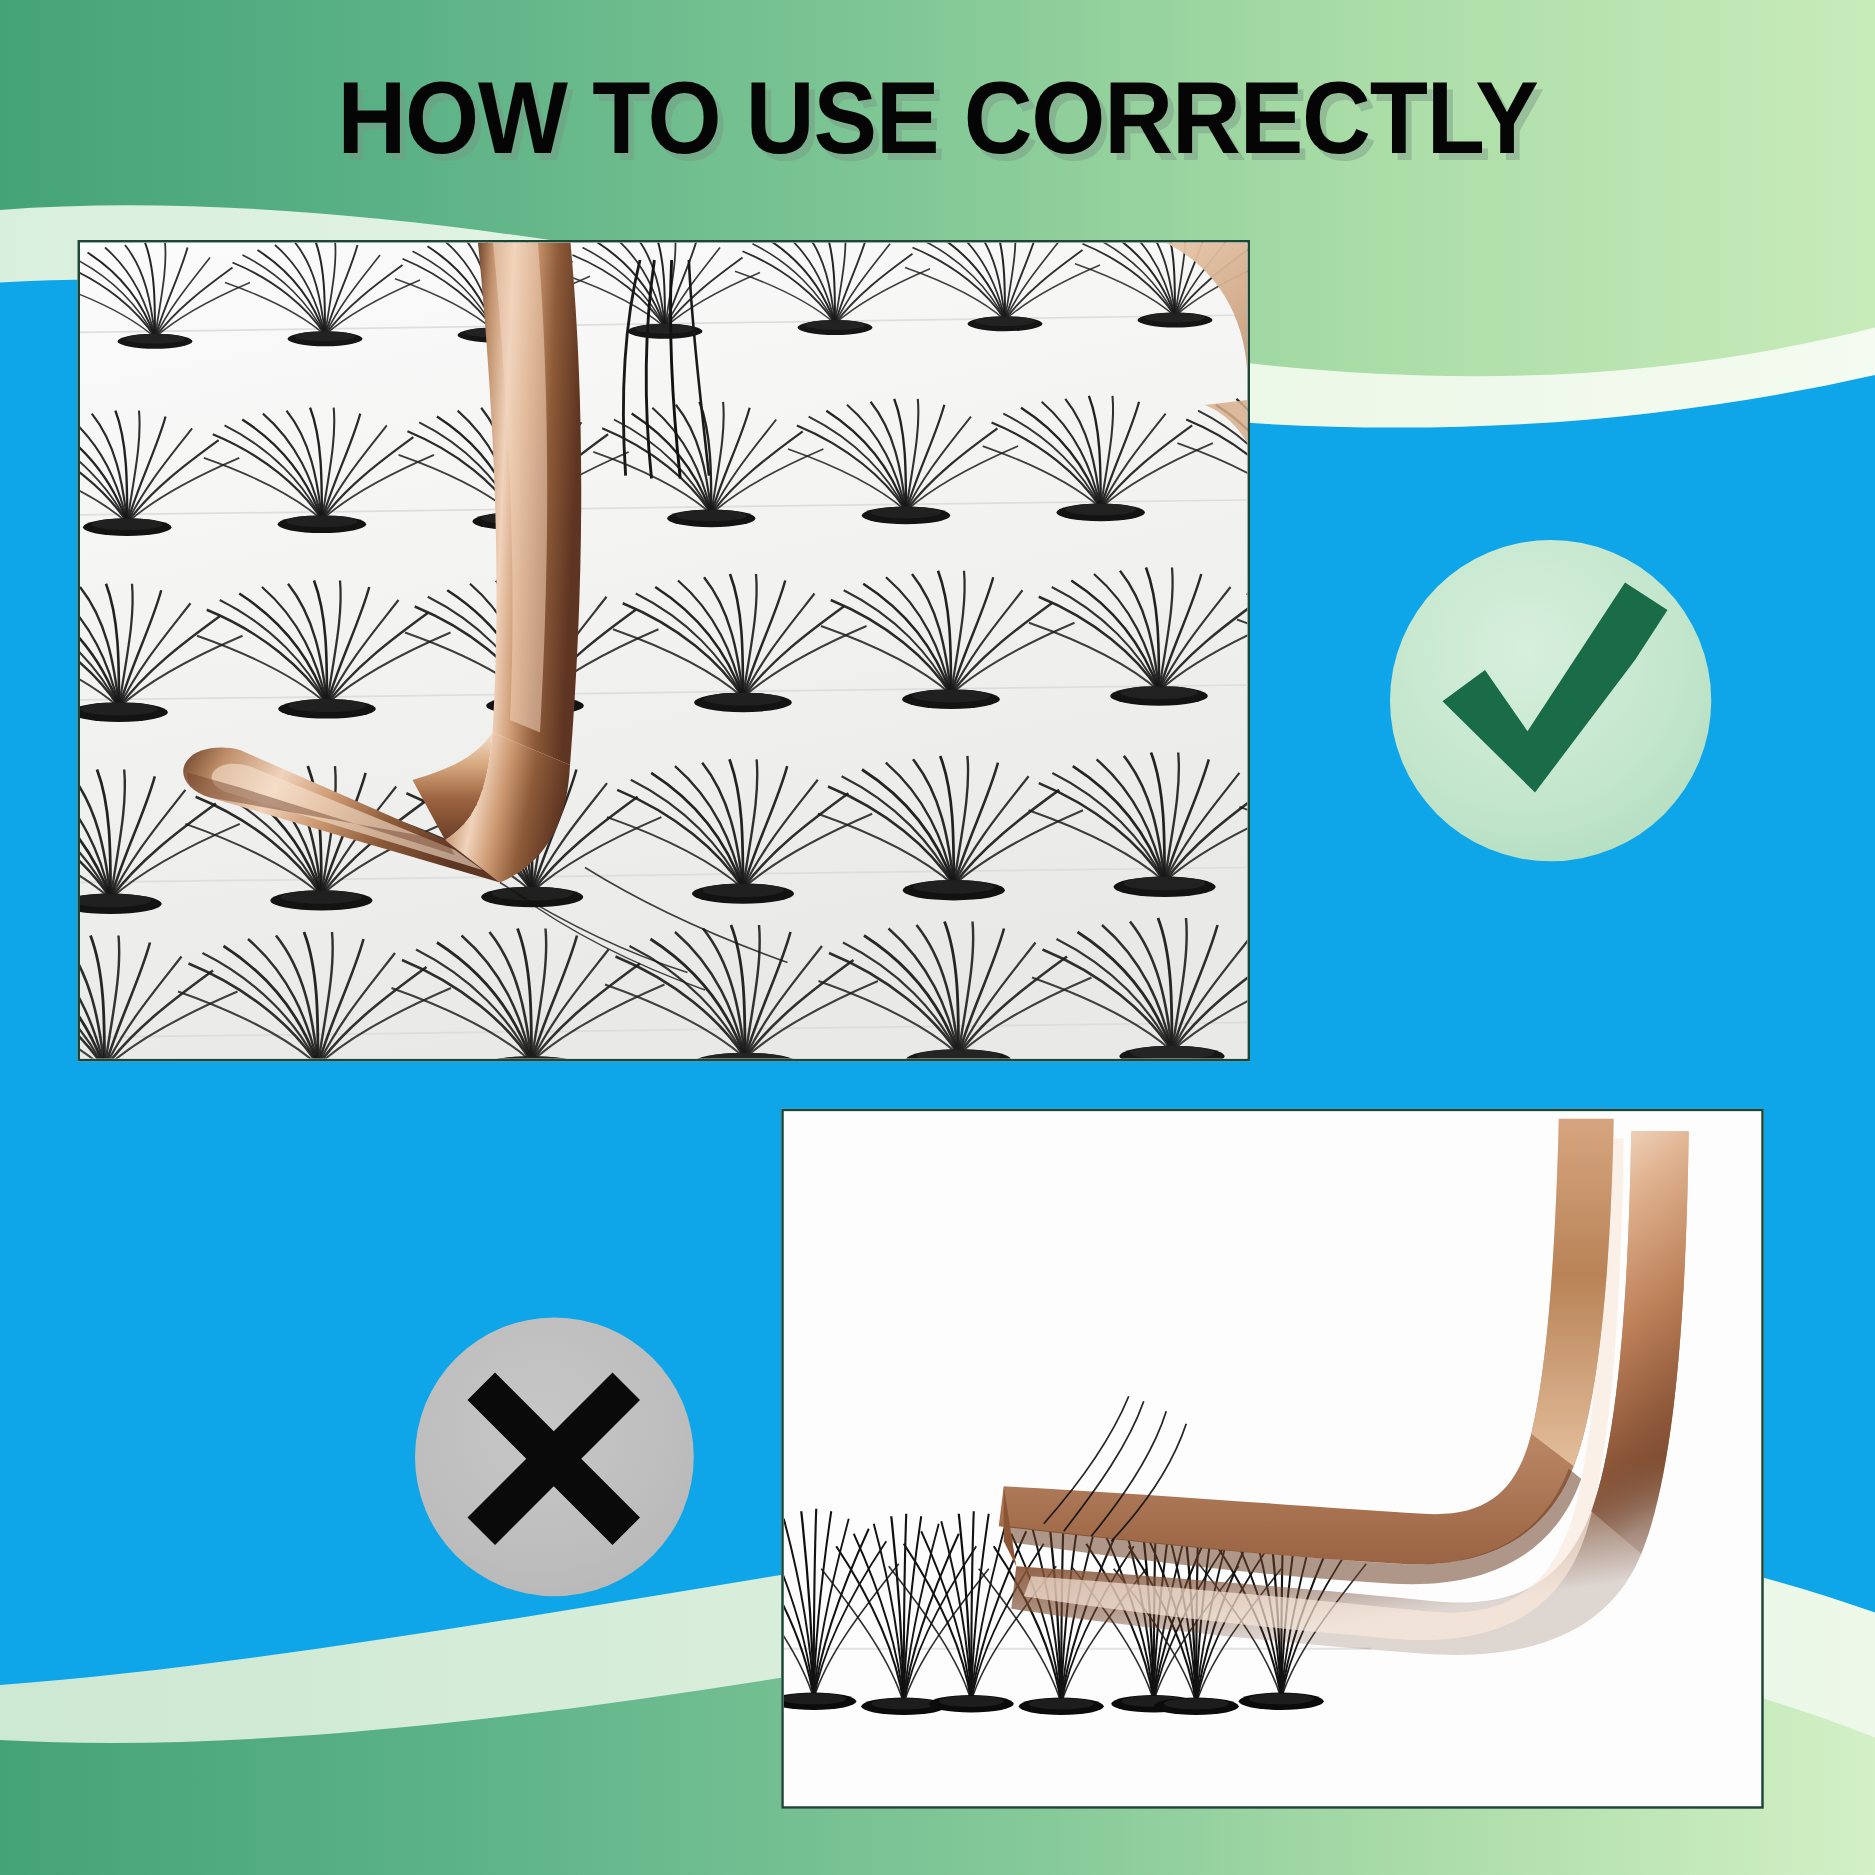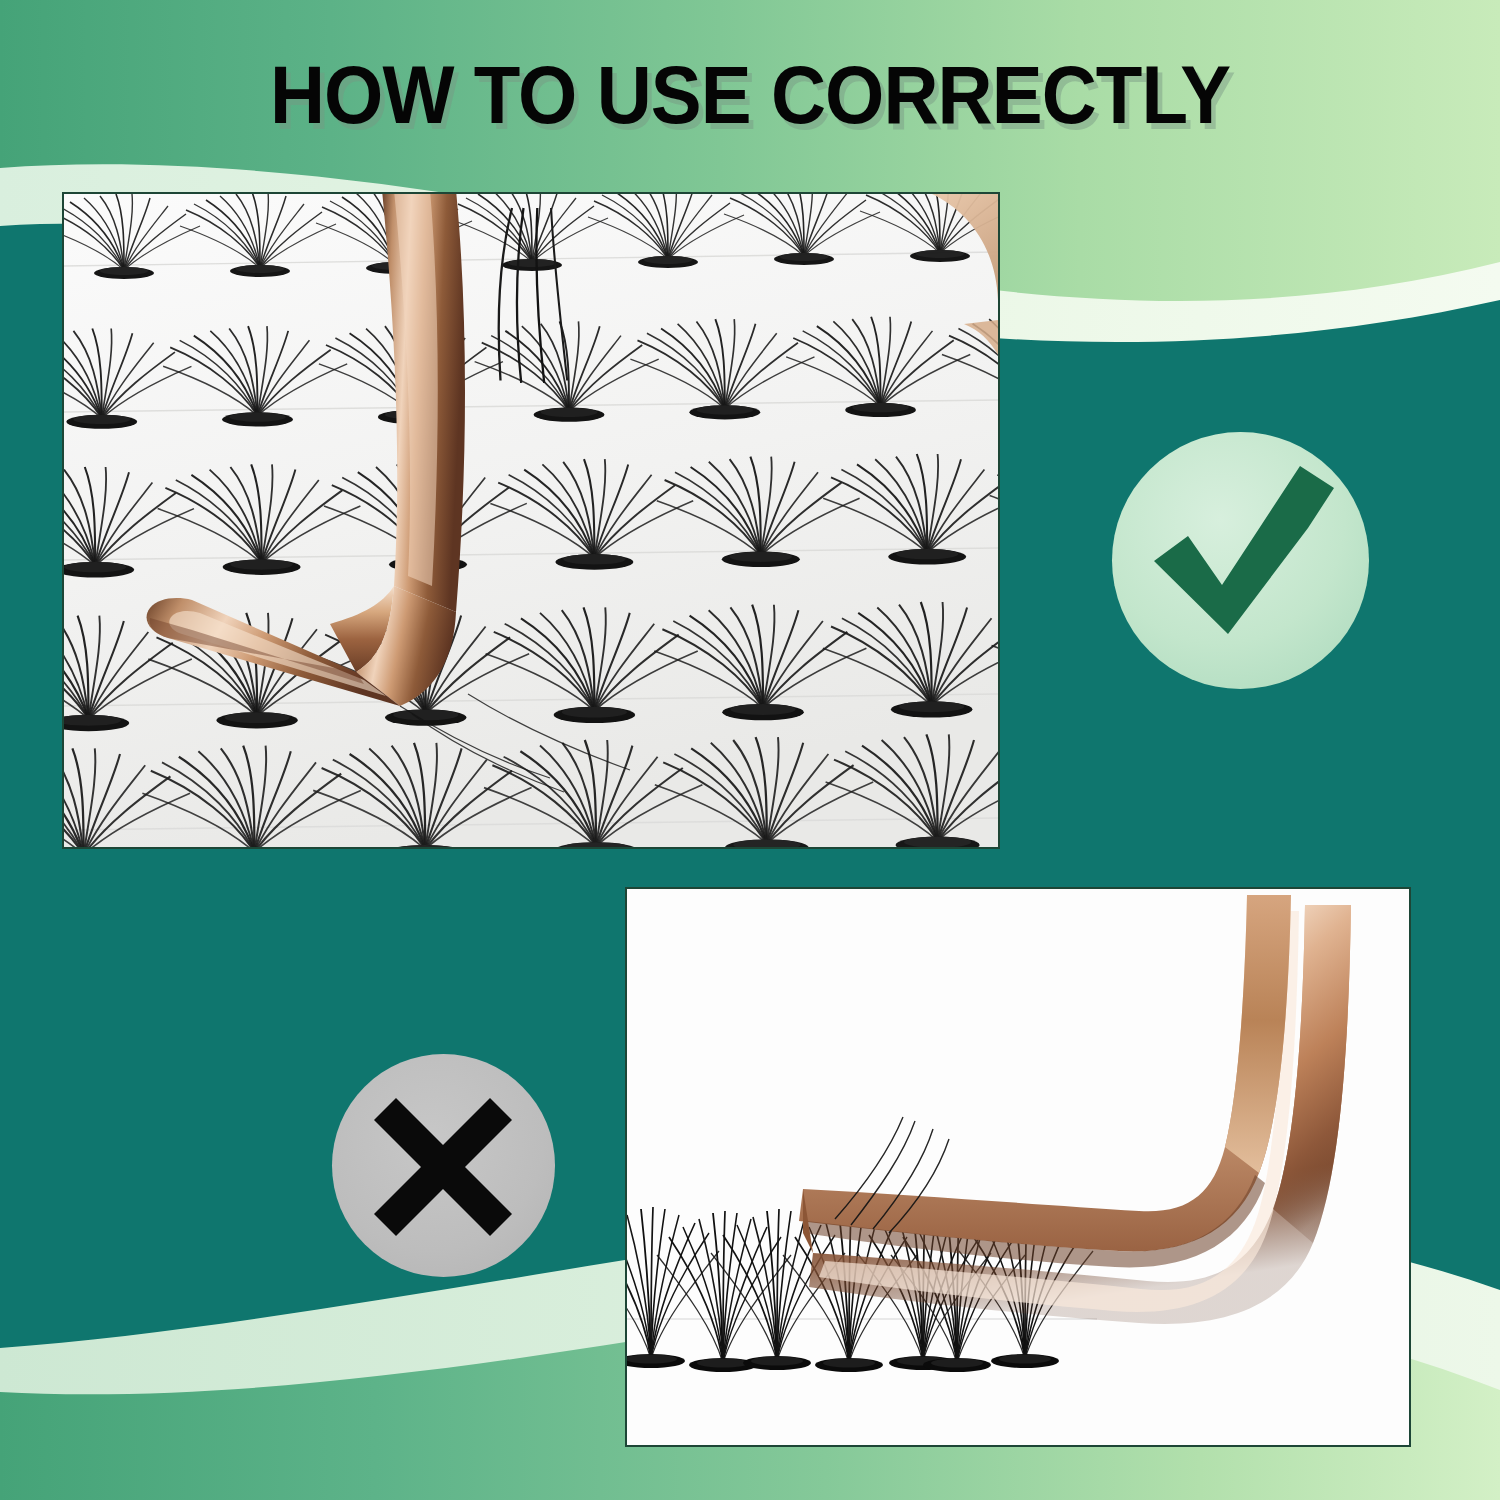--- a/index.html
+++ b/index.html
@@ -5,21 +5,21 @@
   html,body{margin:0;padding:0;}
   body{
     width:1500px;height:1500px;
     background:#ffffff;
     font-family:"Liberation Sans", sans-serif;
     overflow:hidden;
   }
   #stage{
     position:relative;
     width:1500px;height:1500px;
-    background:#0f766e;
+    background:#0ea5e9;
     overflow:hidden;
   }
 
   
   .bg-layer{position:absolute;left:0;top:0;width:1500px;height:1500px;pointer-events:none;}
 
   
   #page-title{
     position:absolute;
     left:0;right:0;

